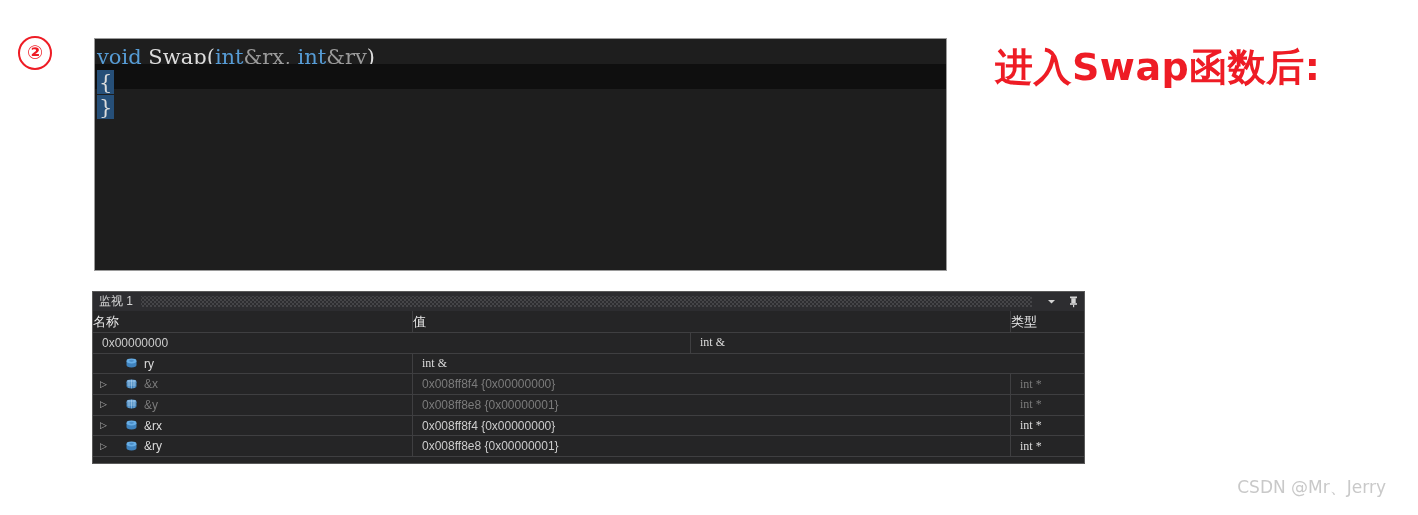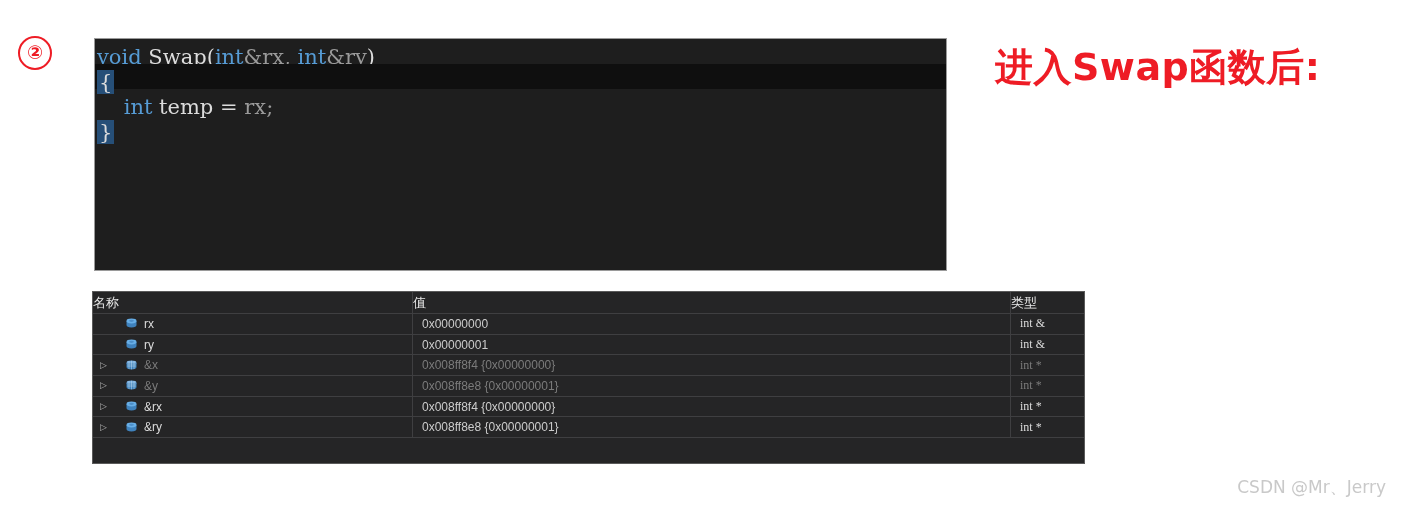--- a/index.html
+++ b/index.html
@@ -206,63 +206,68 @@
 </style>
 </head>
 <body>
 
 <div id="step-marker">②</div>
 
 <div id="code-panel">
   <div id="code-lines">
       <div class="code-line"><span class="kw">void </span><span class="fn">Swap</span><span class="punct">(</span><span class="kw">int</span><span class="plain">&amp;rx, </span><span class="kw">int</span><span class="plain">&amp;ry</span><span class="punct">)</span></div>
       <div class="code-line current"><span class="brace-hl">{</span></div>
-      <div class="code-line"><span class="plain">    </span><span class="kw">int</span><span class="plain"> </span><span class="id-bright">temp</span><span class="id-bright"> = </span><span class="plain">rx;</span></div>
       <div class="code-line"><span class="brace-hl">}</span></div>
     </div>
 </div>
 
 <div id="watch-window">
 
+  <div id="watch-titlebar">
+    <span id="watch-title-text">监视 1</span>
+    <span id="watch-drag-dots"></span>
+    <span class="titlebar-btn">
+      <svg width="11" height="11" viewBox="0 0 11 11" aria-hidden="true">
+        <path d="M2 4 L5.5 7.5 L9 4 Z" fill="#d4d4d4"></path>
+      </svg>
+    </span>
+    <span class="titlebar-btn">
+      <svg width="13" height="13" viewBox="0 0 13 13" aria-hidden="true">
+        <rect x="3" y="1.5" width="7" height="1.7" fill="#d4d4d4"></rect>
+        <rect x="4.3" y="3.2" width="4.4" height="5" fill="#d4d4d4"></rect>
+        <rect x="3" y="8.2" width="7" height="1.6" fill="#d4d4d4"></rect>
+        <rect x="6" y="9.8" width="1.2" height="2.4" fill="#d4d4d4"></rect>
+      </svg>
+    </span>
+  </div>
 
   <div id="watch-header">
     <div class="hcell col-name">名称</div>
     <div class="hcell col-value">值</div>
     <div class="hcell col-type">类型</div>
   </div>
 
   <div id="watch-rows">
       <div class="watch-row">
+        <div class="cell col-value">0x00000000</div>
+        <div class="cell col-type">
+          <span class="type-text">int &amp;</span>
+        </div>
+      </div>
+      <div class="watch-row">
         <div class="cell col-name">
           <span class="expander blank">▷</span>
           <span class="row-indent"></span>
           <span class="var-icon"><svg width="15" height="13" viewBox="0 0 15 13" aria-hidden="true">
               <path d="M2.5 4 v4 a5 2.4 0 0 0 10 0 v-4 Z" fill="#3f82bd"></path>
               <ellipse cx="7.5" cy="4" rx="5" ry="2.4" fill="#67aee6"></ellipse>
               <ellipse cx="7.5" cy="3.8" rx="2.4" ry="1.1" fill="#4d8fc9"></ellipse>
             </svg></span>
-          <span class="var-label">rx</span>
-        </div>
-        <div class="cell col-value">0x00000000</div>
-        <div class="cell col-type">
-          <span class="type-text">int &amp;</span>
-        </div>
-      </div>
-      <div class="watch-row">
-        <div class="cell col-name">
-          <span class="expander blank">▷</span>
-          <span class="row-indent"></span>
-          <span class="var-icon"><svg width="15" height="13" viewBox="0 0 15 13" aria-hidden="true">
-              <path d="M2.5 4 v4 a5 2.4 0 0 0 10 0 v-4 Z" fill="#3f82bd"></path>
-              <ellipse cx="7.5" cy="4" rx="5" ry="2.4" fill="#67aee6"></ellipse>
-              <ellipse cx="7.5" cy="3.8" rx="2.4" ry="1.1" fill="#4d8fc9"></ellipse>
-            </svg></span>
           <span class="var-label">ry</span>
         </div>
-        <div class="cell col-value">0x00000001</div>
         <div class="cell col-type">
           <span class="type-text">int &amp;</span>
         </div>
       </div>
       <div class="watch-row dim">
         <div class="cell col-name">
           <span class="expander">▷</span>
           <span class="row-indent"></span>
           <span class="var-icon"><svg width="15" height="13" viewBox="0 0 15 13" aria-hidden="true">
               <ellipse cx="7.5" cy="4" rx="5" ry="2.4" fill="#5b9bd5"></ellipse>

